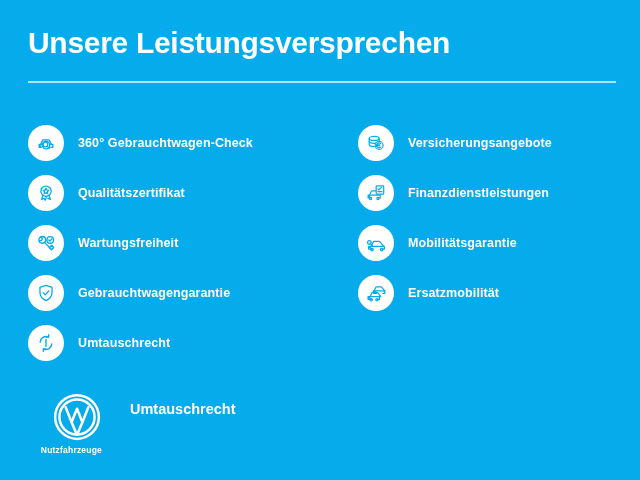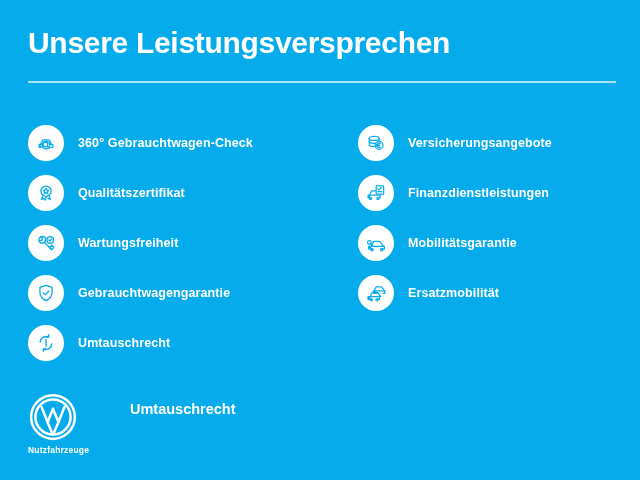--- a/index.html
+++ b/index.html
@@ -94,21 +94,21 @@
     position: absolute;
     left: 28px;
     top: 392px;
     display: flex;
     align-items: flex-start;
   }
   .vw-block {
     width: 74px;
     display: flex;
     flex-direction: column;
-    align-items: flex-start;
+    align-items: flex-end;
   }
   .vw-mark {
     width: 50px;
     height: 50px;
   }
   .vw-sub {
     margin-top: 3px;
     font-size: 8.5px;
     font-weight: bold;
     color: #ffffff;

